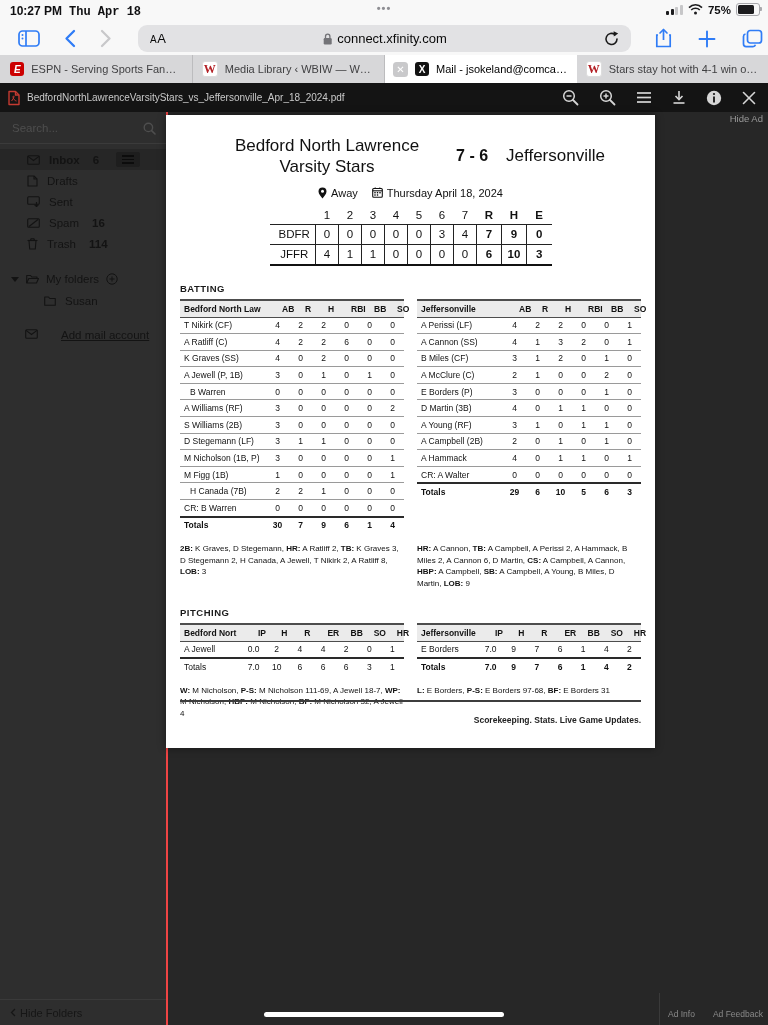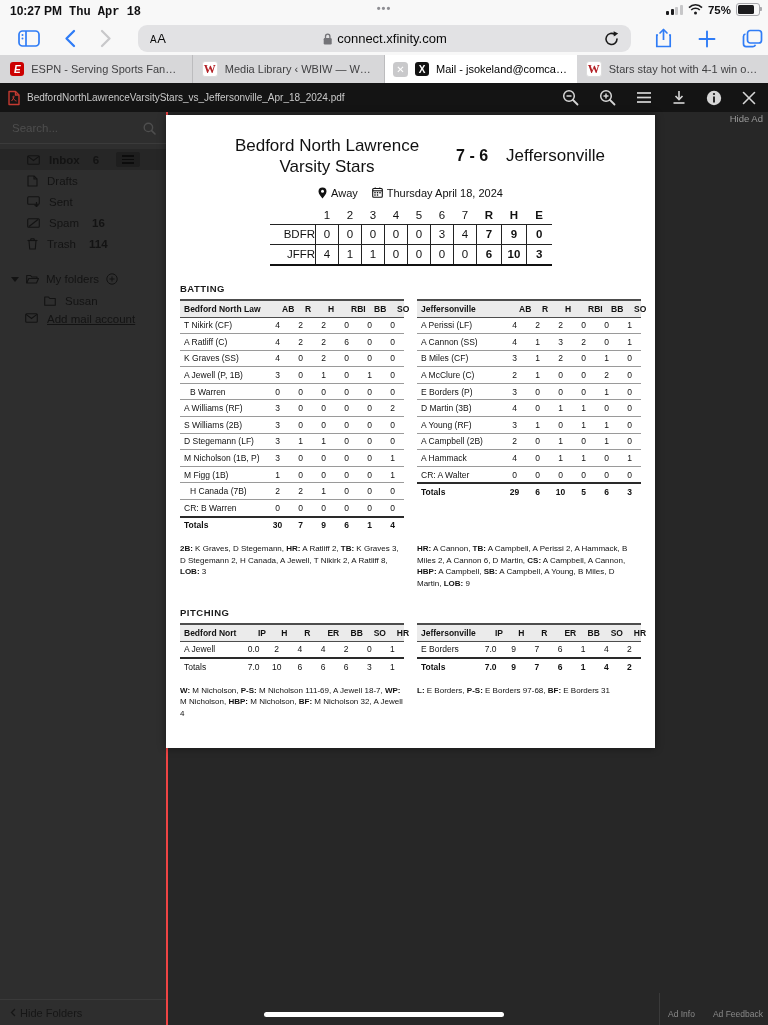--- a/index.html
+++ b/index.html
@@ -63,21 +63,21 @@
   .search-row input::placeholder{color:#4e4e4e;}
   .nav-list{margin-top:5px;}
   .srow{display:flex;align-items:center;gap:9px;padding:2px 6px 2px 27px;height:17px;font-size:11.5px;color:#131313;}
   .srow .cnt{font-weight:bold;margin-left:4px;}
   .srow.sel{background:#262626;}
   .burger-box{margin-left:8px;width:24px;height:15px;background:#1e1e1e;border-radius:2px;display:flex;flex-direction:column;justify-content:center;gap:2px;align-items:center;}
   .burger-box i{display:block;width:12px;height:1.5px;background:#0c0c0c;}
   .folders-head{display:flex;align-items:center;gap:7px;padding:2px 6px 2px 11px;height:18px;font-size:11.5px;color:#131313;margin-top:14px;}
   .caret{width:0;height:0;border-left:4px solid transparent;border-right:4px solid transparent;border-top:5px solid #131313;}
   .srow.child{padding-left:44px;}
-  .add-acct{display:flex;gap:9px;padding:2px 6px 2px 25px;margin-top:0;font-size:11.5px;color:#131313;}
+  .add-acct{display:flex;gap:23px;padding:2px 6px 2px 25px;margin-top:16px;font-size:11.5px;color:#131313;}
   .add-acct span{text-decoration:underline;}
   .hide-folders{position:absolute;left:0;bottom:0;width:166px;height:26px;border-top:1px solid #3a3a3a;
                 display:flex;align-items:center;gap:4px;padding-left:10px;font-size:11px;color:#161616;box-sizing:border-box;}
 
   
   .ad-panel{position:absolute;right:0;bottom:0;width:108px;height:32px;border-left:1px solid #3a3a3a;}
   .ad-panel .ad-info{position:absolute;left:8px;bottom:6px;font-size:8.5px;color:#8a8a8a;}
   .ad-panel .ad-fb{position:absolute;right:5px;bottom:6px;font-size:8.5px;color:#8a8a8a;}
   .home-indicator{position:absolute;left:50%;transform:translateX(-50%);bottom:8px;width:240px;height:5px;border-radius:3px;background:#ffffff;}
 
@@ -89,21 +89,21 @@
   .t-home{font-size:17px;}
   .meta-row{display:flex;align-items:center;justify-content:center;gap:14px;margin-top:9px;font-size:11px;}
   .meta-item{display:flex;align-items:center;gap:4px;}
 
   table.linescore{border-collapse:collapse;margin:9px auto 0;font-size:11.5px;color:#111;}
   .linescore th{font-weight:normal;width:23px;text-align:center;padding:1px 0 3px;}
   .linescore th.teamcol{width:46px;}
   .linescore th.rhe,.linescore td.rhe{font-weight:bold;}
   .linescore th.rhe{width:25px;}
   .linescore td{border-top:1px solid #222;border-left:1px solid #222;text-align:center;padding:3.5px 0;}
-  .linescore td:first-child{border-left:none;text-align:right;padding-left:4px;}
+  .linescore td:first-child{border-left:none;text-align:center;padding-left:4px;}
   .linescore tbody tr:last-child td{border-bottom:2.5px solid #111;}
 
   .section-label{margin:17px 0 5px 14px;font-size:9.5px;font-weight:600;letter-spacing:.5px;color:#1a1a1a;}
   .two-col{display:grid;grid-template-columns:224px 224px;column-gap:13px;padding:0 14px;align-items:start;}
 
   table.stat-table{width:100%;border-collapse:collapse;font-size:8.5px;color:#111;table-layout:fixed;}
   .stat-table th{background:#ebebeb;border-top:2.5px solid #4d4d4d;border-bottom:1.5px solid #4d4d4d;font-weight:bold;padding:3px 16px;text-align:center;}
   .stat-table th:first-child,.stat-table td:first-child{text-align:left;padding-left:4px;white-space:nowrap;overflow:hidden;}
   .stat-table td{border-bottom:1px solid #9a9a9a;text-align:center;padding:2.8px 0;}
   .stat-table tr.indent td:first-child{padding-left:10px;}
@@ -870,20 +870,24 @@
                 </tr>
               </tbody>
             </table>
           </div>
       </div>
       <div class="two-col notes-row">
         <div class="note" id="pitching-notes-0"><b>W:</b> M Nicholson, <b>P-S:</b> M Nicholson 111-69, A Jewell 18-7, <b>WP:</b> M Nicholson, <b>HBP:</b> M Nicholson, <b>BF:</b> M Nicholson 32, A Jewell 4</div>
         <div class="note" id="pitching-notes-1"><b>L:</b> E Borders, <b>P-S:</b> E Borders 97-68, <b>BF:</b> E Borders 31</div>
       </div>
 
+      <div class="page-footer">
+        <div class="rule"></div>
+        <div class="credit">Scorekeeping. Stats. Live Game Updates.</div>
+      </div>
     </div>
 
     <div class="ad-panel">
       <span class="ad-info">Ad Info</span>
       <span class="ad-fb">Ad Feedback</span>
     </div>
     <div class="home-indicator"></div>
   </div>
 </div>
 

